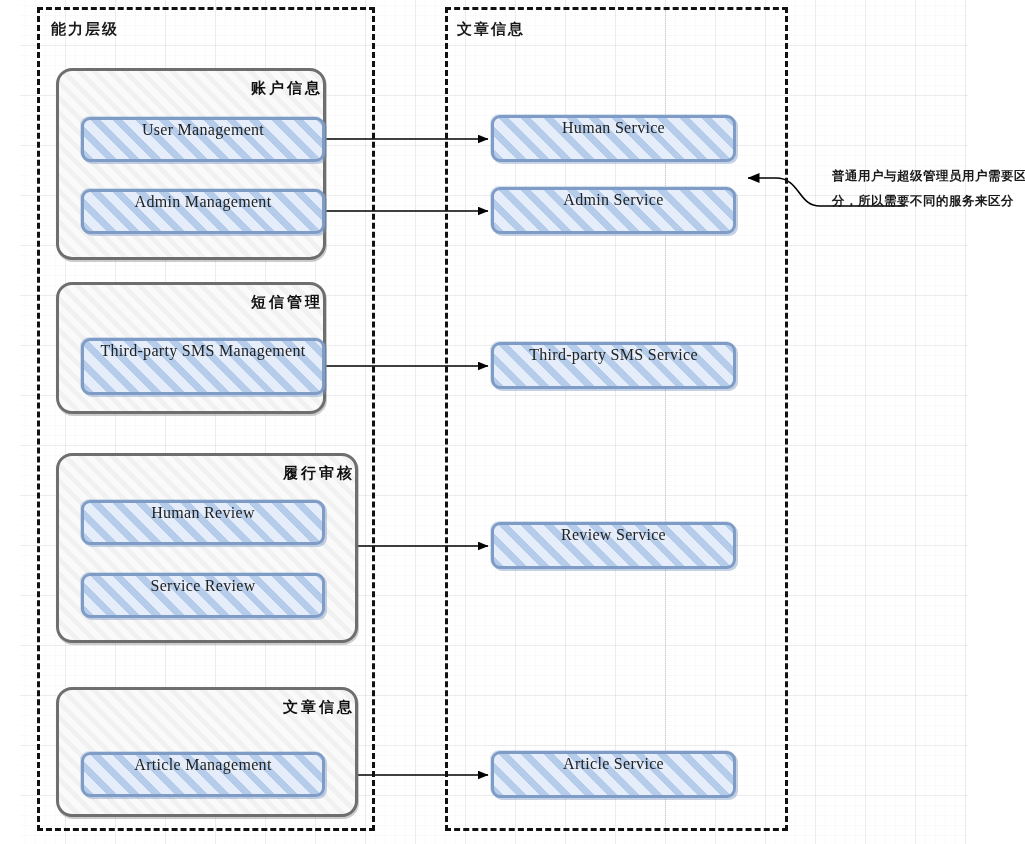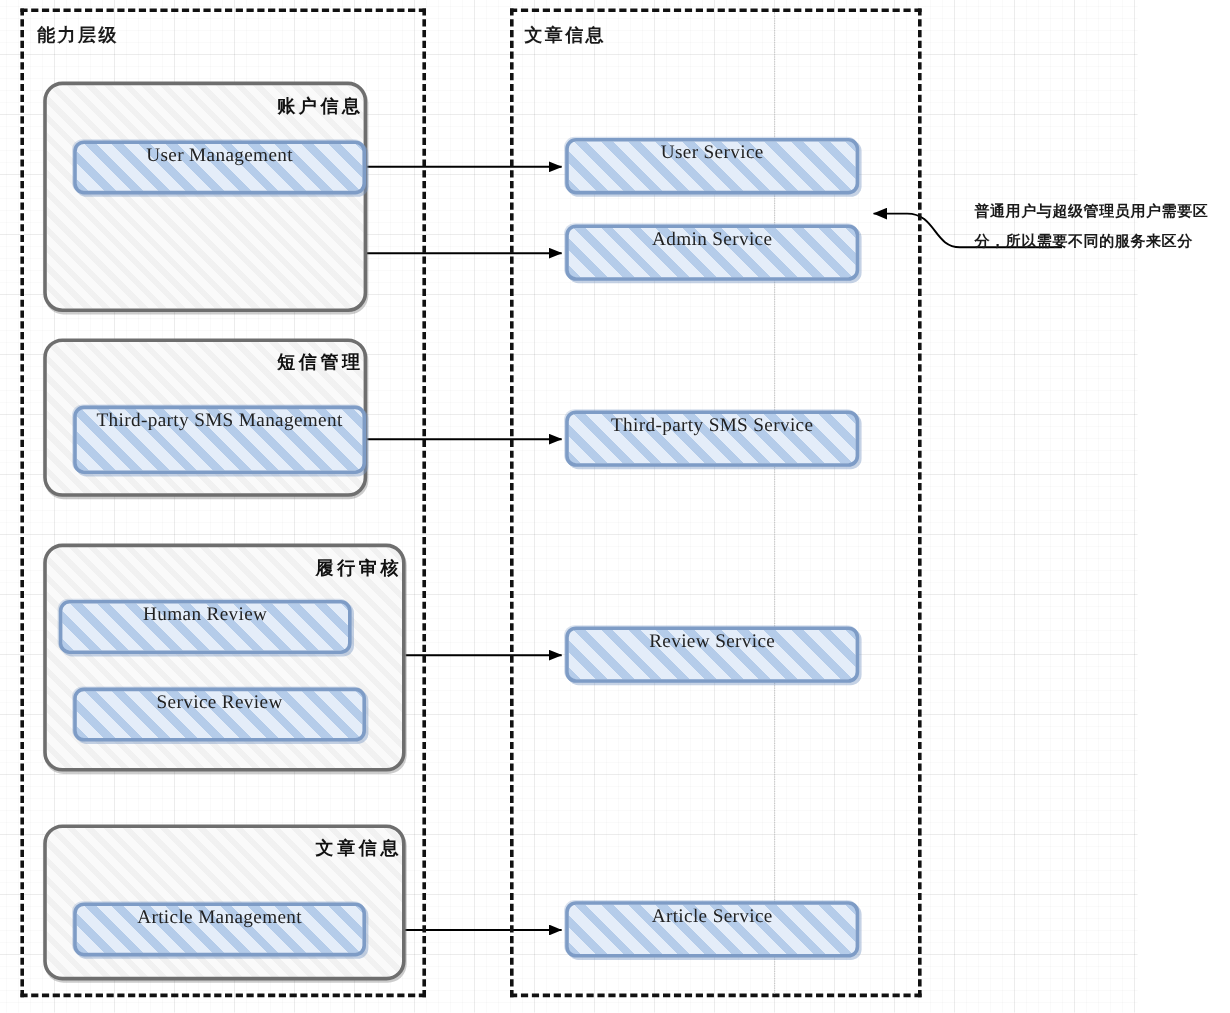--- a/index.html
+++ b/index.html
@@ -14,20 +14,21 @@
     position:relative;
     width:948px;height:844px;
     background-color:#ffffff;
     background-image:
       linear-gradient(to right, rgba(0,0,0,0.055) 1px, transparent 1px),
       linear-gradient(to bottom, rgba(0,0,0,0.055) 1px, transparent 1px),
       linear-gradient(to right, rgba(0,0,0,0.018) 1px, transparent 1px),
       linear-gradient(to bottom, rgba(0,0,0,0.018) 1px, transparent 1px);
     background-size:50px 50px,50px 50px,10px 10px,10px 10px;
     background-position:-5px -5px,-5px -5px,-5px -5px,-5px -5px;
+    margin-left:20px;
   }
 
   
   .lane{
     position:absolute;
     border:3px dashed #111111;
     box-sizing:border-box;
     background:transparent;
   }
   .lane-label{
@@ -151,48 +152,51 @@
 
   <div style="position:absolute;left:645px;top:10px;width:0;height:818px;
               border-left:1px dotted #c9c9c9;"></div>
 
   <div class="group" style="left:36px;top:68px;width:270px;height:192px;">
     <div class="group-title">账户信息</div>
   </div>
   <div class="bbox" style="left:61px;top:117px;width:244px;height:45px;">
     <span>User  Management</span>
   </div>
+  <div class="bbox" style="left:61px;top:189px;width:244px;height:45px;">
+    <span>Admin  Management</span>
+  </div>
 
   <div class="group" style="left:36px;top:282px;width:270px;height:132px;">
     <div class="group-title">短信管理</div>
   </div>
   <div class="bbox" style="left:61px;top:338px;width:244px;height:57px;">
     <span>Third-party SMS
 Management</span>
   </div>
 
   <div class="group" style="left:36px;top:453px;width:302px;height:190px;">
     <div class="group-title">履行审核</div>
   </div>
-  <div class="bbox" style="left:49px;top:500px;width:244px;height:45px;">
+  <div class="bbox" style="left:61px;top:500px;width:244px;height:45px;">
     <span>Human Review</span>
   </div>
   <div class="bbox" style="left:61px;top:573px;width:244px;height:45px;">
     <span>Service Review</span>
   </div>
 
   <div class="group" style="left:36px;top:687px;width:302px;height:130px;">
     <div class="group-title">文章信息</div>
   </div>
   <div class="bbox" style="left:61px;top:752px;width:244px;height:45px;">
     <span>Article  Management</span>
   </div>
 
   <div class="bbox" style="left:471px;top:115px;width:245px;height:47px;">
-    <span>User  Service</span>
+    <span>Human  Service</span>
   </div>
   <div class="bbox" style="left:471px;top:342px;width:245px;height:47px;">
     <span>Third-party SMS  Service</span>
   </div>
   <div class="bbox" style="left:471px;top:187px;width:245px;height:47px;">
     <span>Admin  Service</span>
   </div>
   <div class="bbox" style="left:471px;top:751px;width:245px;height:47px;">
     <span>Article  Service</span>
   </div>

